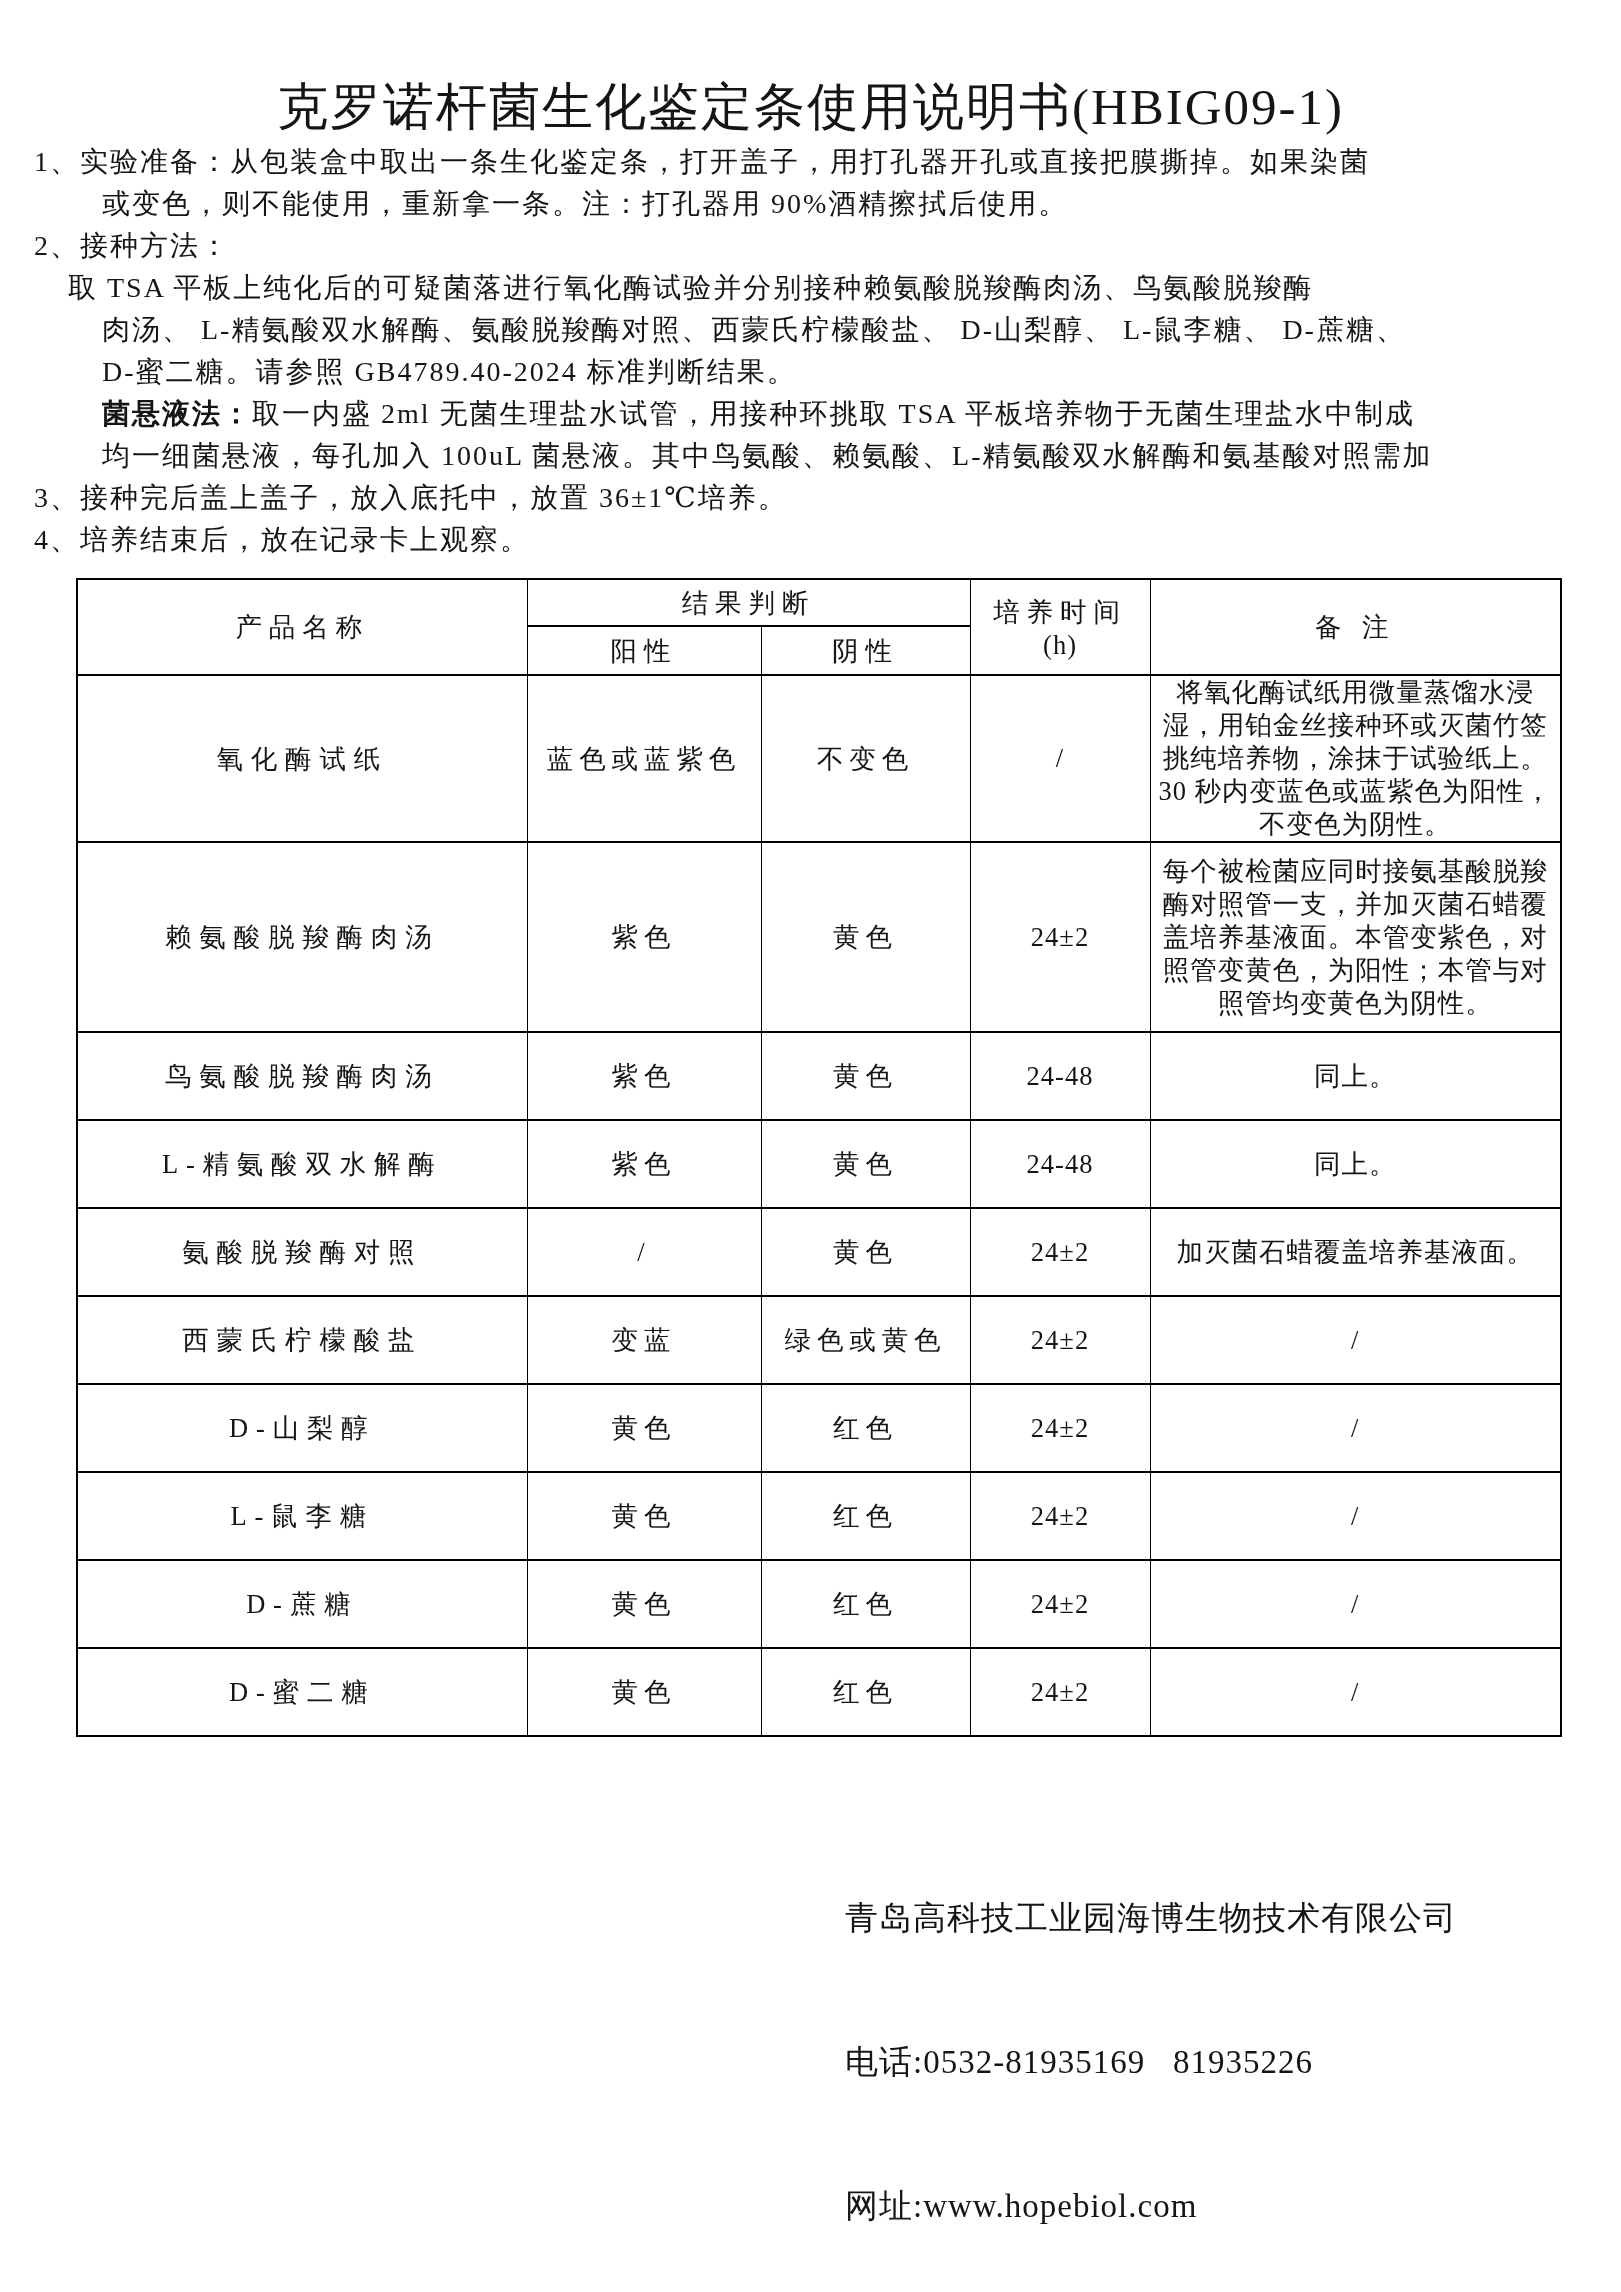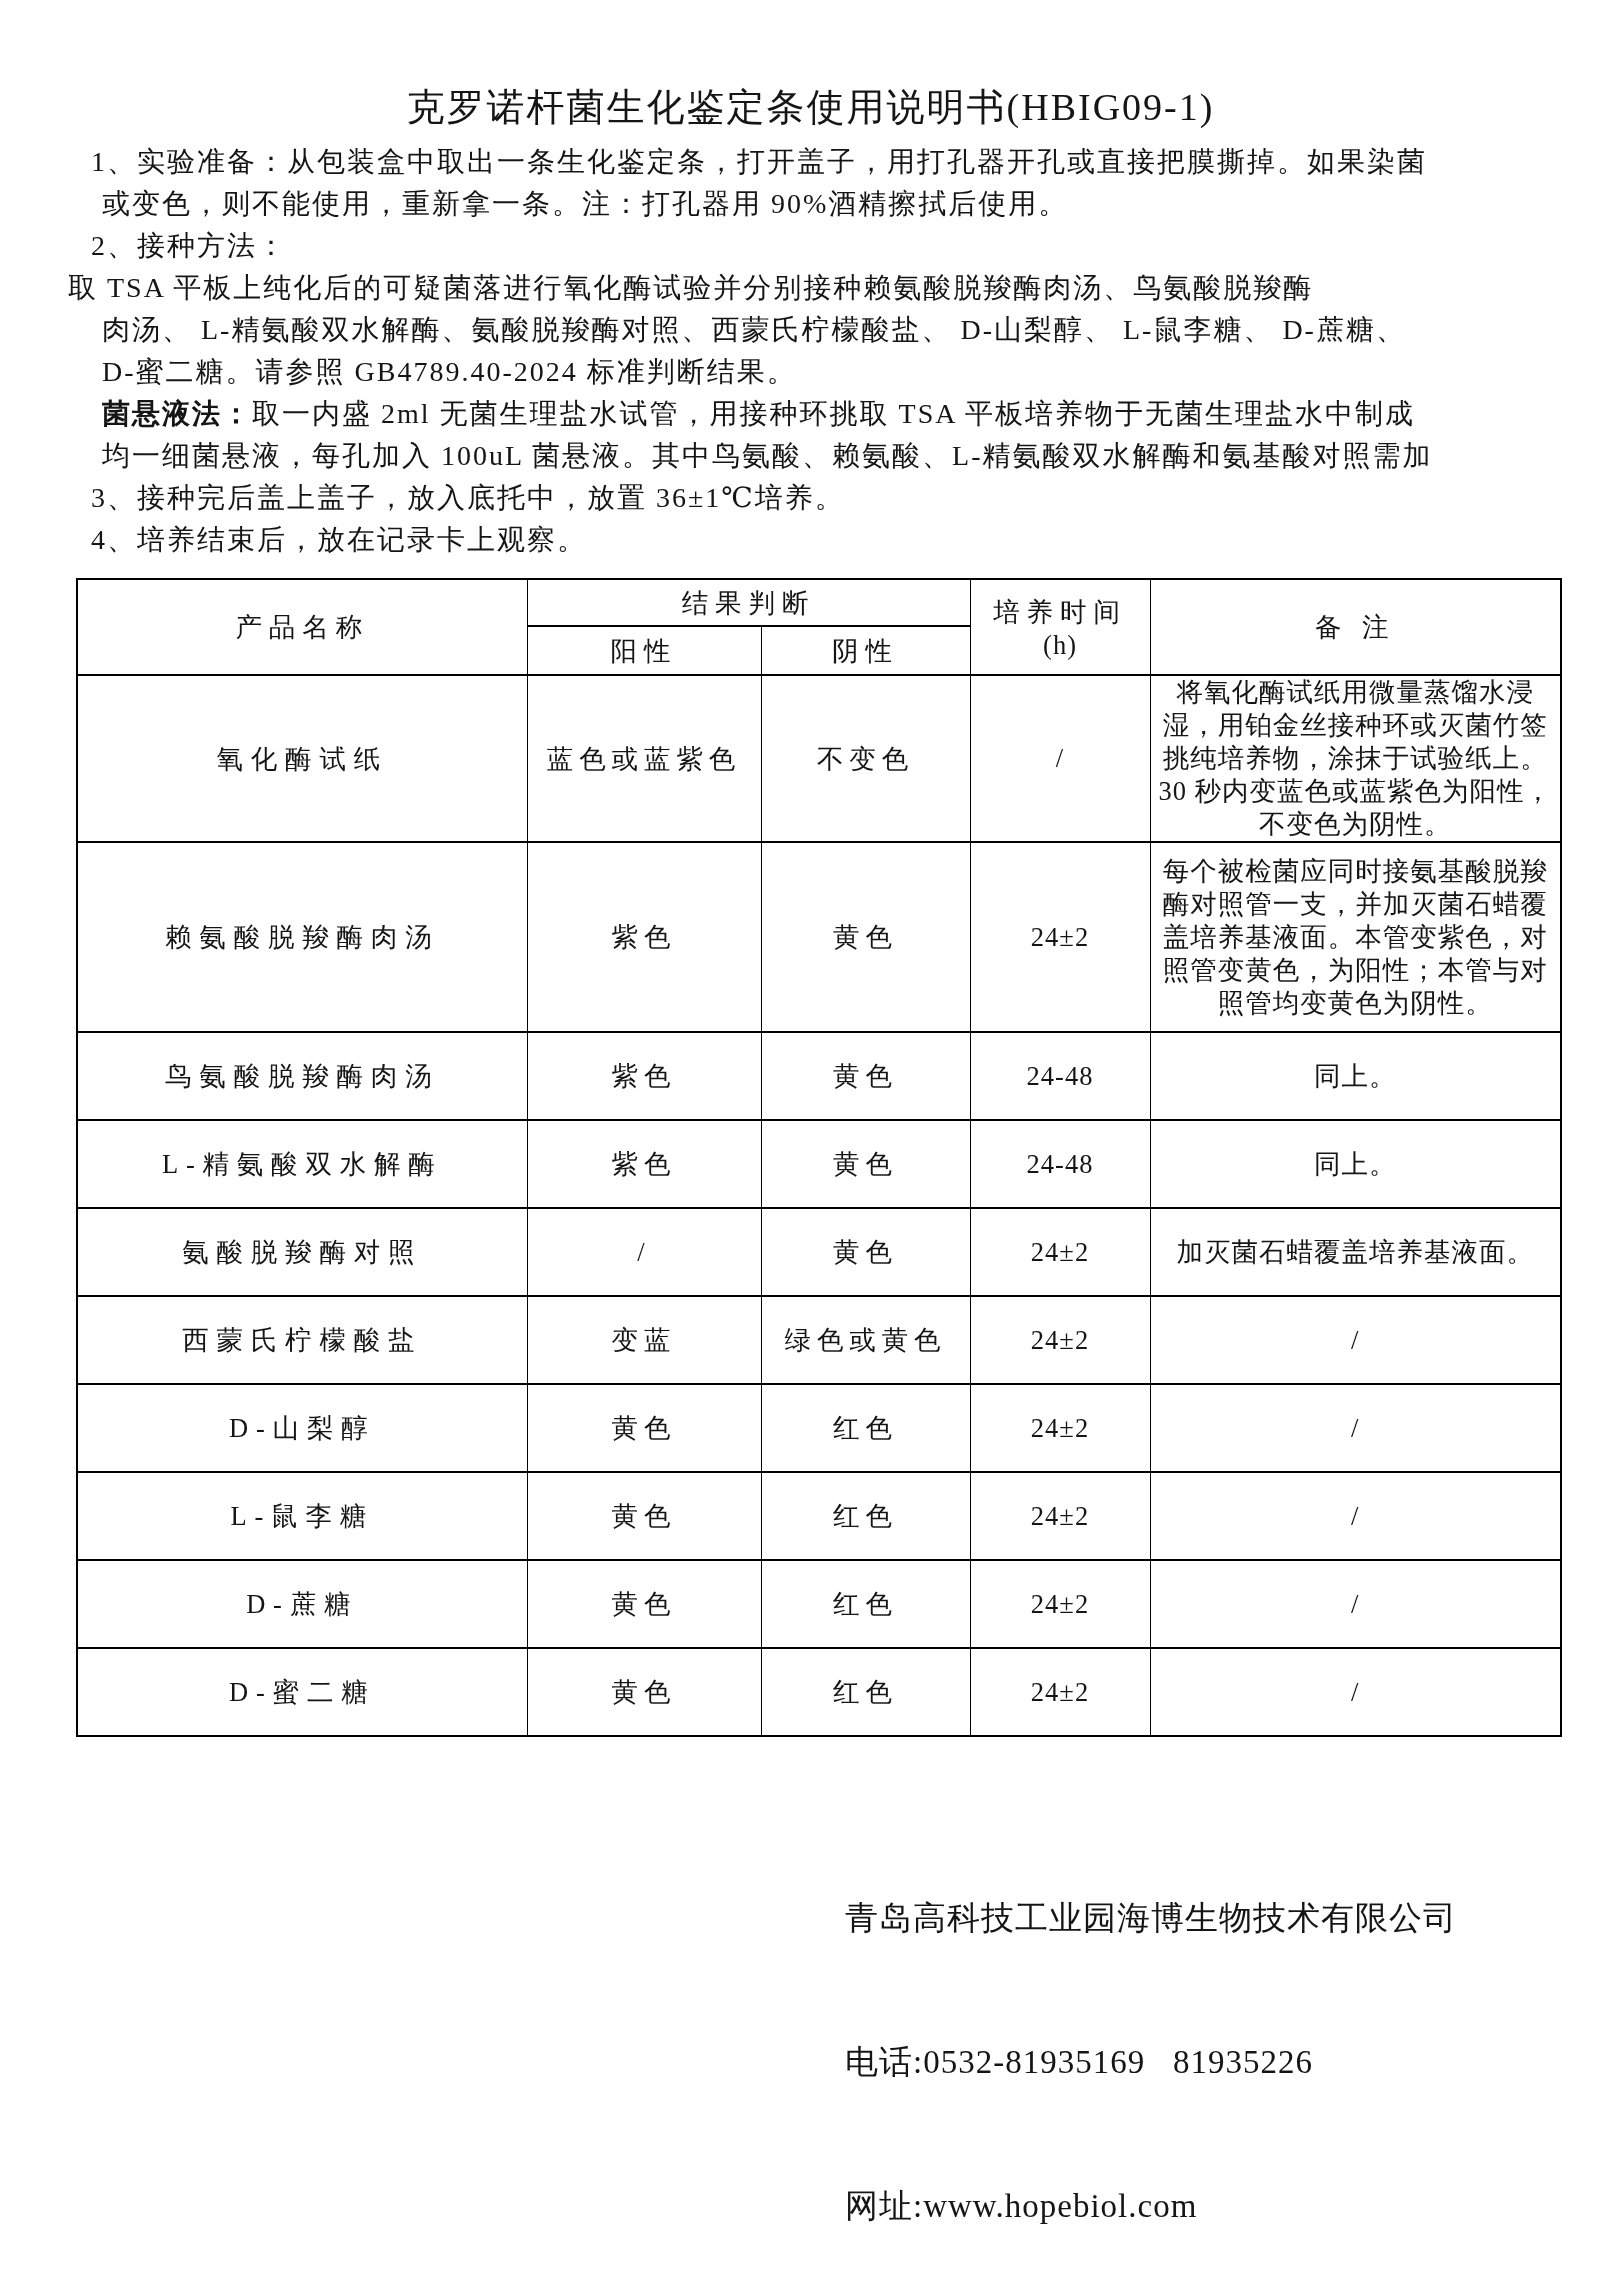--- a/index.html
+++ b/index.html
@@ -9,33 +9,33 @@
     margin:0 auto;
     background:#ffffff;
     color:#151515;
     font-family:"Liberation Serif","DejaVu Serif",serif;
     overflow:hidden;
   }
   .title{
     margin:0 0 7.8px 0;
     padding-top:82px;
     text-align:center;
-    font-size:38px;
+    font-size:51px;
     font-weight:normal;
     letter-spacing:2px;
     line-height:51px;
   }
   .body-text{margin-top:5.9px;}
   .ln{
     font-size:28px;
     line-height:42px;
     letter-spacing:2px;
     white-space:pre;
   }
-  .ln.m{padding-left:91px;}    
+  .ln.m{padding-left:34px;}    
   .ln.c{padding-left:102px;}   
   .ln.p3{padding-left:68px;}  
   .bold{font-weight:bold;}
 
   table.results{
     border-collapse:collapse;
     table-layout:fixed;
     width:1484px;
     margin:17.6px 0 0 76px;
     border:2px solid #000;

